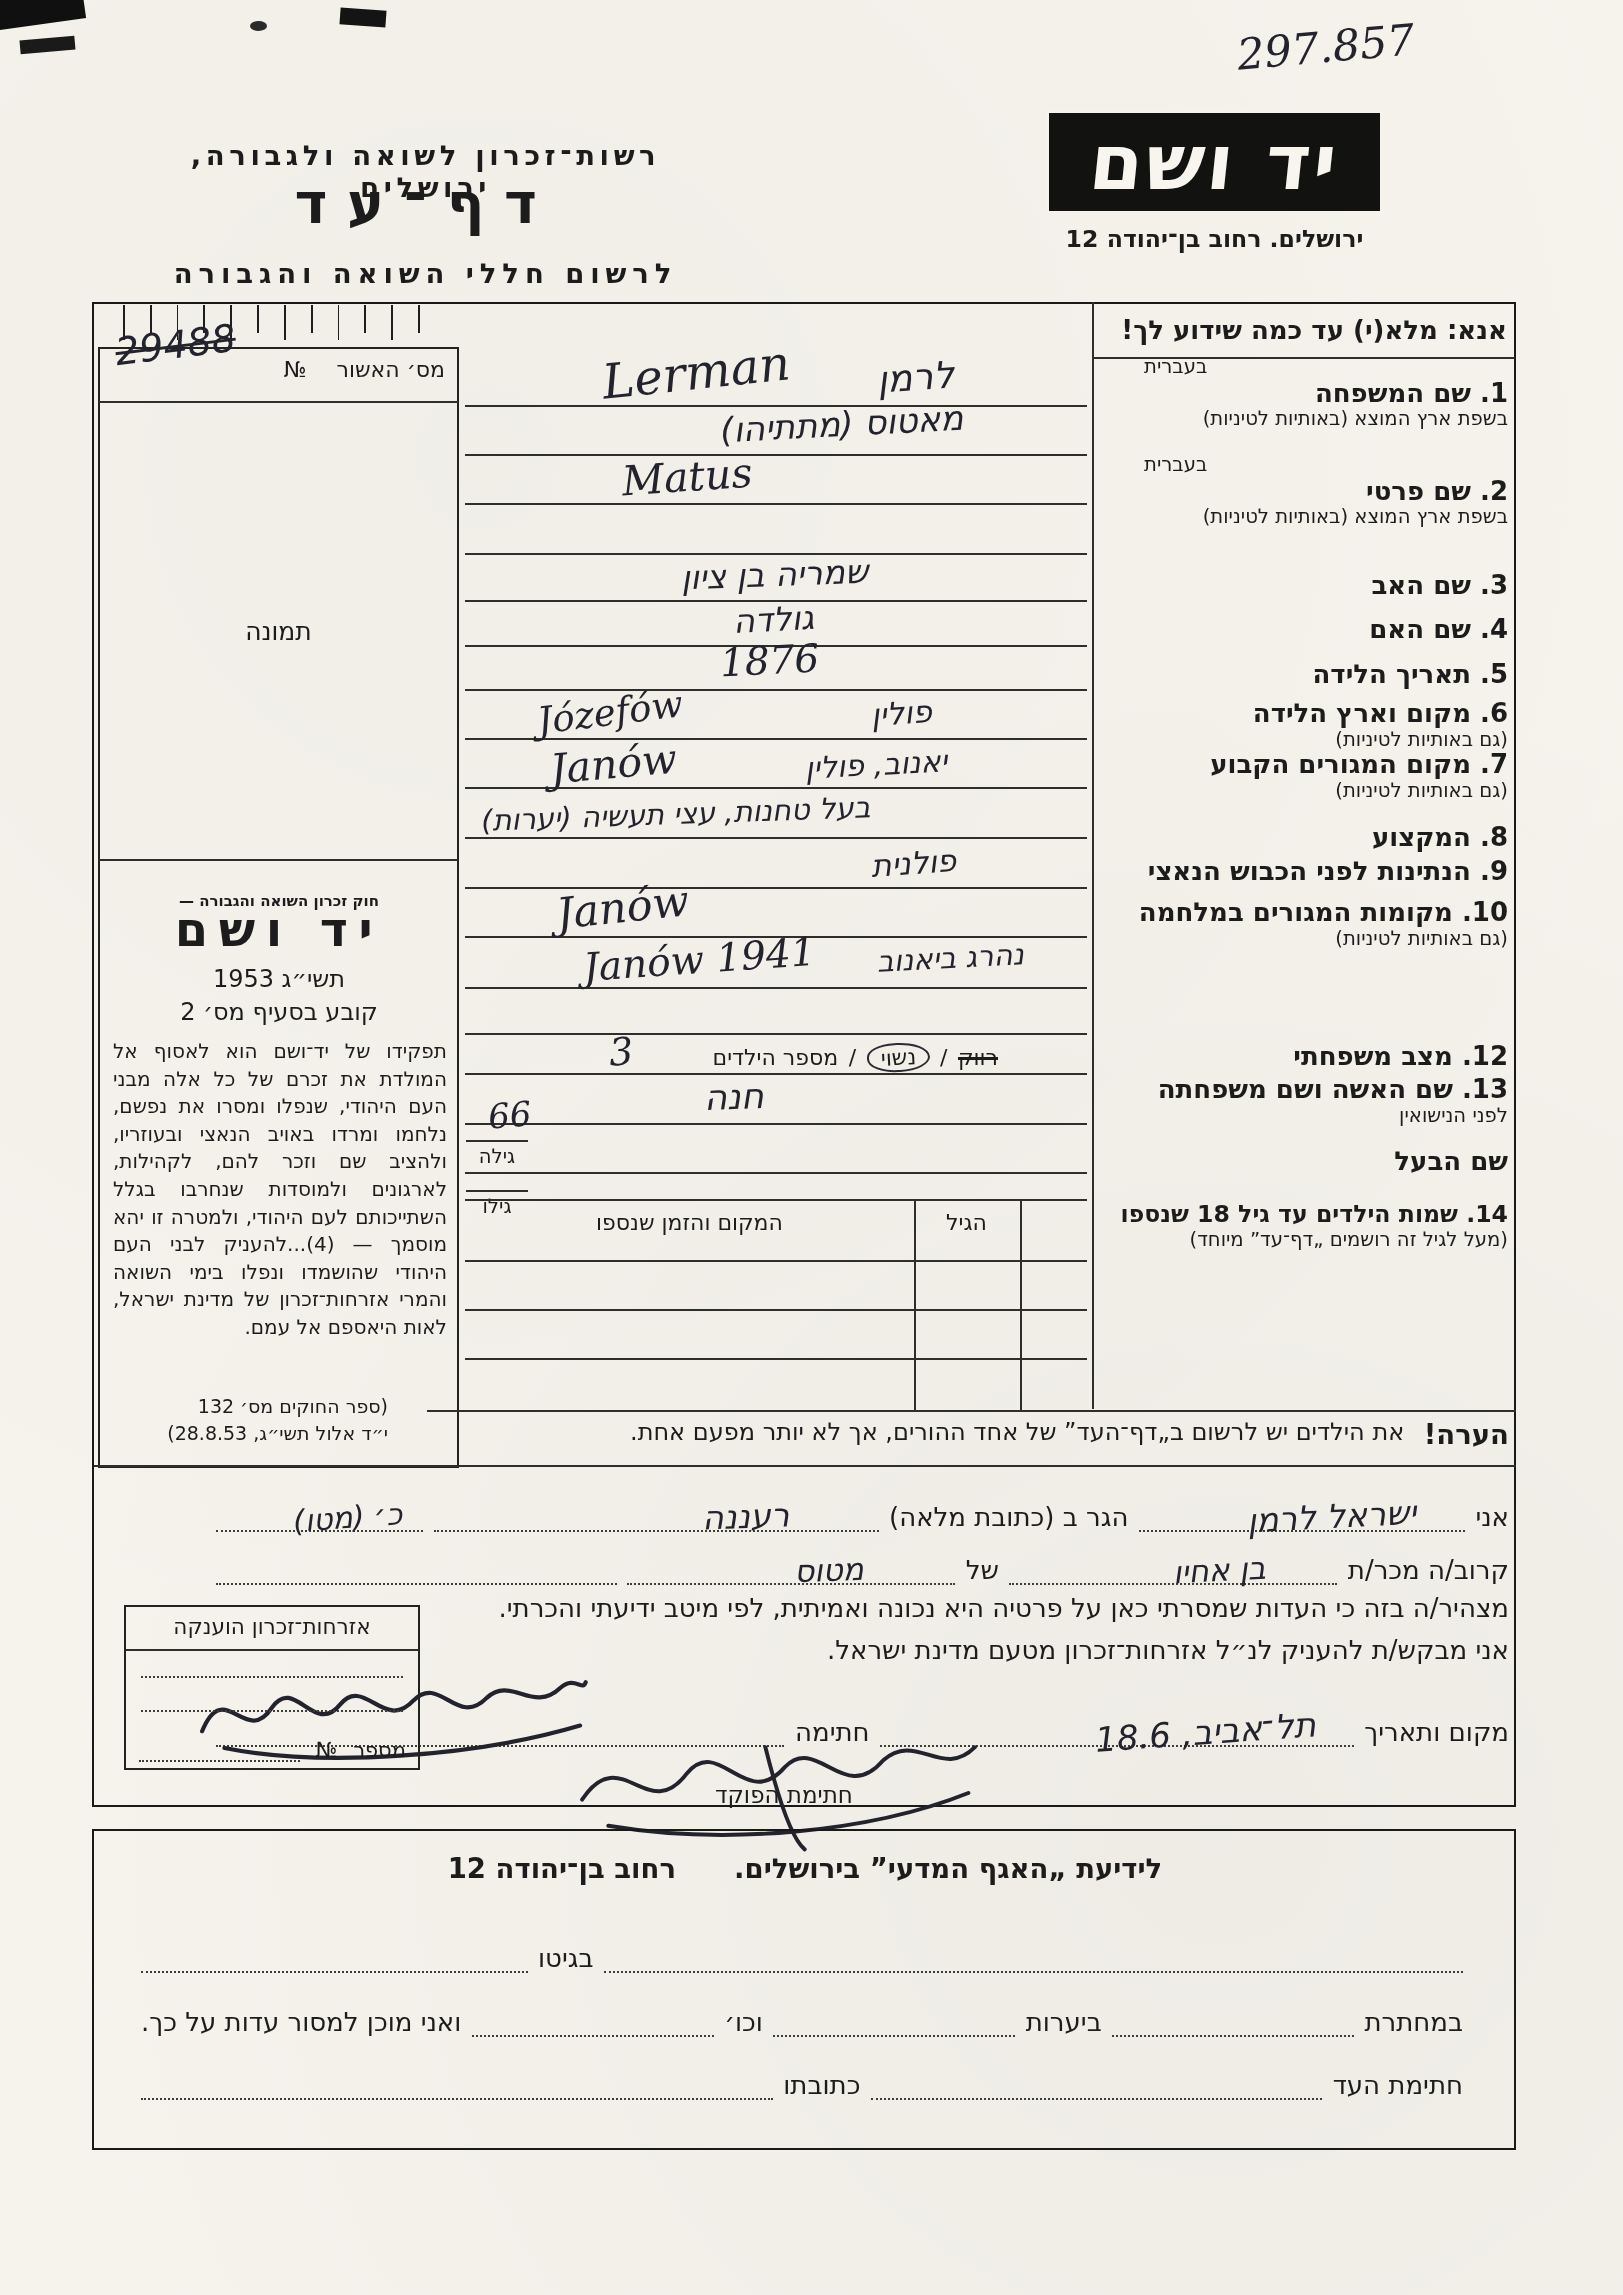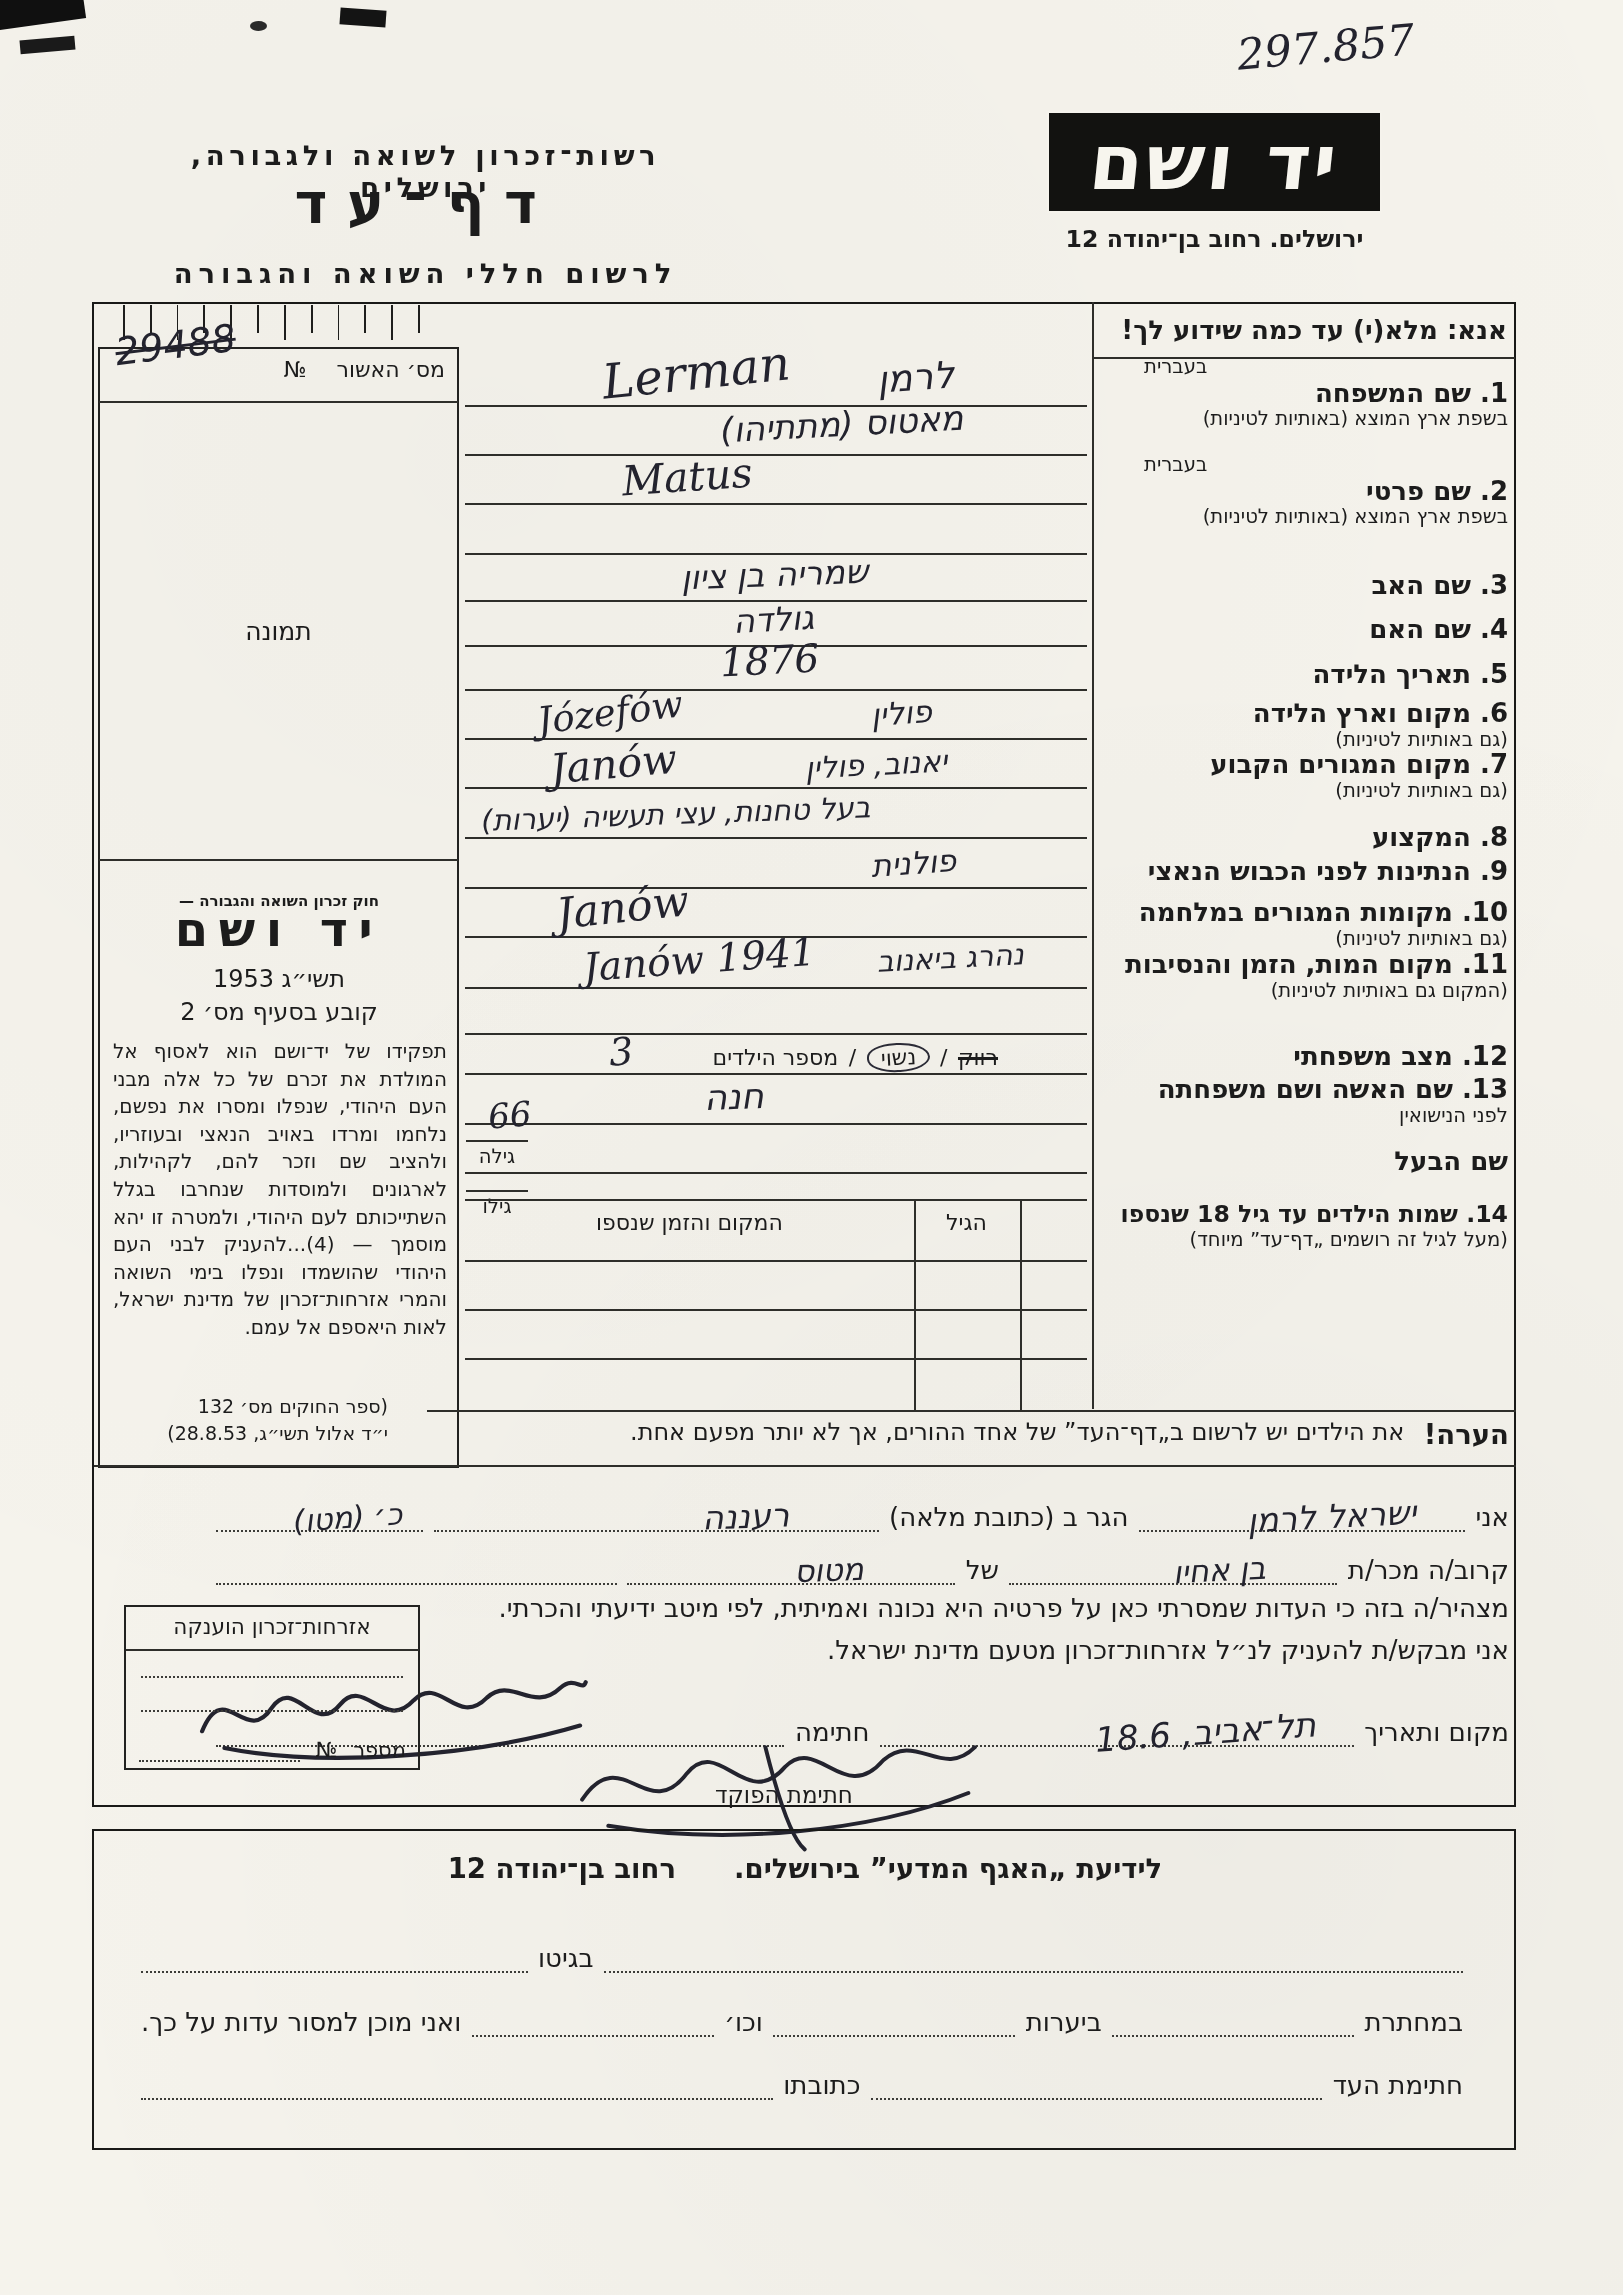--- a/index.html
+++ b/index.html
@@ -141,24 +141,20 @@
   <div class="abs" style="left:1098px;top:750px;width:410px">
     <div class="lbl">7. מקום המגורים הקבוע</div>
     <div class="sub">(גם באותיות לטיניות)</div>
   </div>
   <div class="abs lbl" style="left:1098px;top:823px;width:410px">8. המקצוע</div>
   <div class="abs lbl" style="left:1098px;top:857px;width:410px">9. הנתינות לפני הכבוש הנאצי</div>
   <div class="abs" style="left:1098px;top:898px;width:410px">
     <div class="lbl">10. מקומות המגורים במלחמה</div>
     <div class="sub">(גם באותיות לטיניות)</div>
   </div>
-  <div class="abs" style="left:1098px;top:950px;width:410px">
-    <div class="lbl">11. מקום המות, הזמן והנסיבות</div>
-    <div class="sub">(המקום גם באותיות לטיניות)</div>
-  </div>
   <div class="abs lbl" style="left:1098px;top:1042px;width:410px">12. מצב משפחתי</div>
   <div class="abs" style="left:1098px;top:1075px;width:410px">
     <div class="lbl">13. שם האשה ושם משפחתה</div>
     <div class="sub">לפני הנישואין</div>
   </div>
   <div class="abs lbl" style="left:1098px;top:1147px;width:410px">שם הבעל</div>
   <div class="abs" style="left:1098px;top:1202px;width:410px">
     <div class="lbl" style="font-size:23.6px">14. שמות הילדים עד גיל 18 שנספו</div>
     <div class="sub">(מעל לגיל זה רושמים „דף־עד” מיוחד)</div>
   </div>

